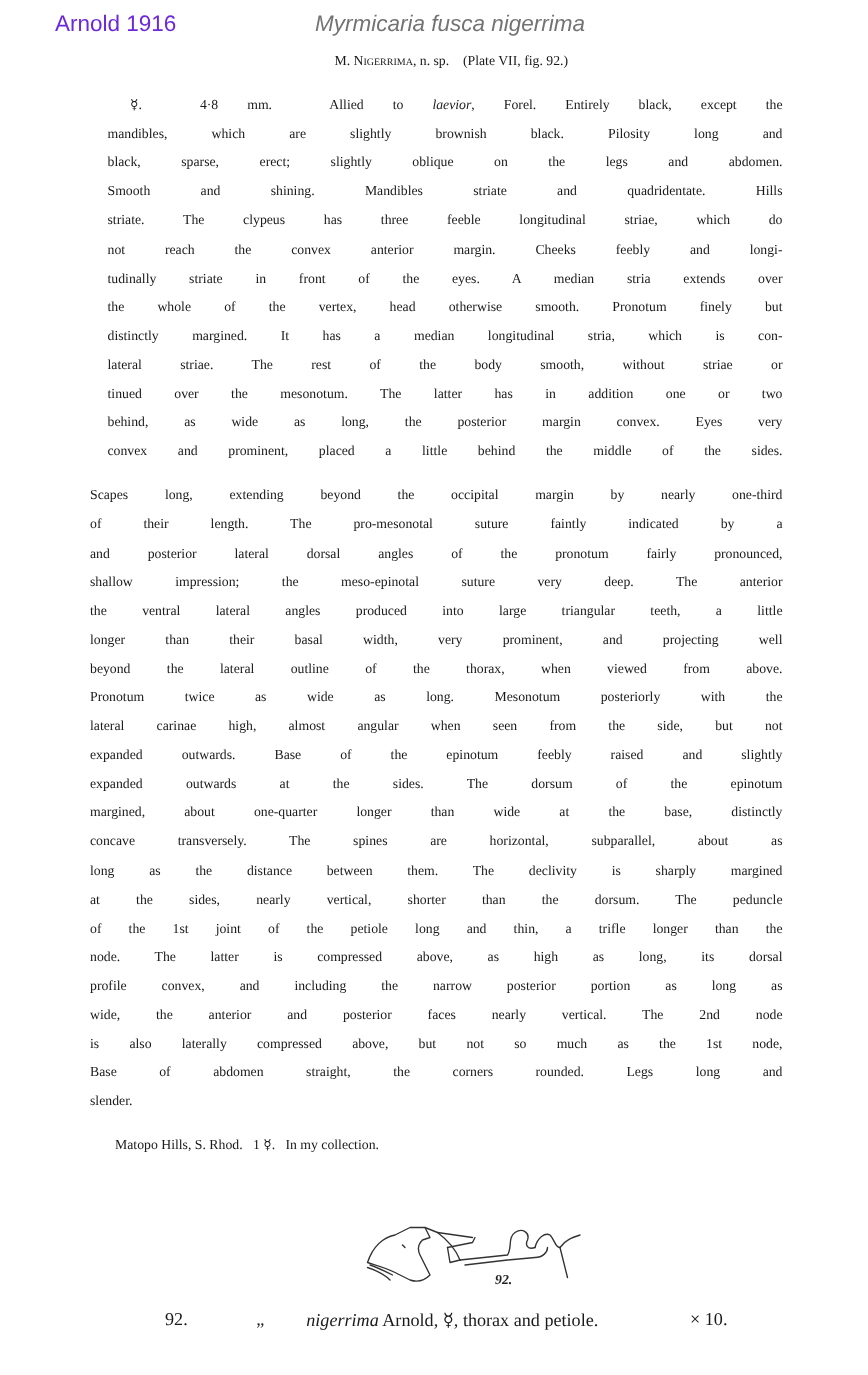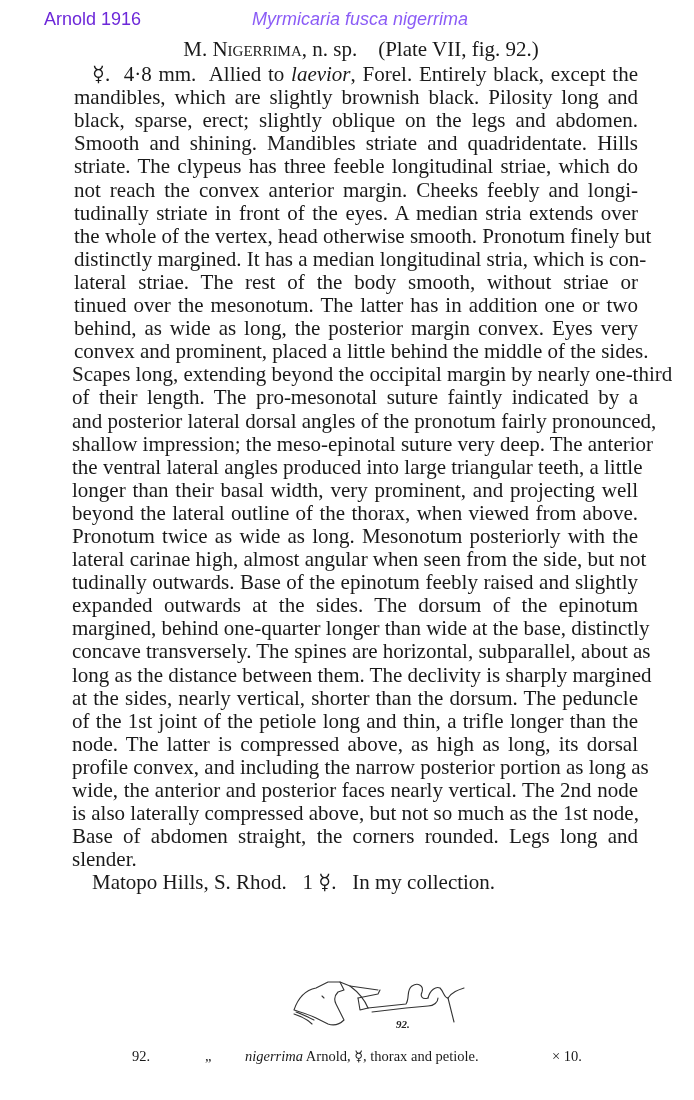--- a/index.html
+++ b/index.html
@@ -1,22 +1,22 @@
 <!DOCTYPE html>
 <html><head>
 <meta charset="utf-8">
 <style>
   html, body { margin: 0; padding: 0; background: #ffffff; }
   body { width: 694px; height: 1100px; position: relative; overflow: hidden; color: #1a1a1a; }
   .hdr-author { position: absolute; left: 44px; top: 9px; font-family: "Liberation Sans", sans-serif; font-size: 18px; color: #6d28d9; }
-  .hdr-species { position: absolute; left: 252px; top: 9px; font-family: "Liberation Sans", sans-serif; font-size: 18px; font-style: italic; color: #8b5cf6; }
-  .page { position: absolute; left: 74px; top: 38px; width: 564px; font-family: "Liberation Serif", serif; font-size: 21px; line-height: 23.1px; color: #1a1a1a; }
+  .hdr-species { position: absolute; left: 252px; top: 9px; font-family: "Liberation Sans", sans-serif; font-size: 18px; font-style: italic; color: #737373; }
+  .page { position: absolute; left: 74px; top: 38px; width: 564px; font-family: "Liberation Serif", serif; font-size: 11px; line-height: 23.1px; color: #1a1a1a; }
   .title { text-align: center; margin: 0 0 2px 0; padding-left: 10px; }
   .sc { font-variant: small-caps; }
-  .para { text-align: justify; margin: 0; }
+  .para { text-align: justify; margin: 12px; }
   .line { display: block; text-align: justify; text-align-last: justify; white-space: nowrap; }
   .line.last { text-align-last: left; }
   .locality { margin-top: 0; padding-left: 18px; }
   .figure { position: absolute; left: 288px; top: 968px; width: 180px; height: 70px; }
   .fig-num { position: absolute; left: 396px; top: 1018px; font-family: "Liberation Serif", serif; font-size: 11px; font-style: italic; font-weight: bold; color: #222; }
   .caption { position: absolute; top: 1048px; font-family: "Liberation Serif", serif; font-size: 14.5px; color: #1a1a1a; }
   .cap-num { left: 132px; }
   .cap-ditto { left: 205px; }
   .cap-text { left: 245px; }
   .cap-mag { left: 552px; }
@@ -52,23 +52,23 @@
   <div class="para" style="margin-left:-2px;">
     <span class="line">Scapes long, extending beyond the occipital margin by nearly one-third</span>
     <span class="line">of their length.  The pro-mesonotal suture faintly indicated by a</span>
     <span class="line">and posterior lateral dorsal angles of the pronotum fairly pronounced,</span>
     <span class="line">shallow impression;  the meso-epinotal suture very deep.  The anterior</span>
     <span class="line">the ventral lateral angles produced into large triangular teeth, a little</span>
     <span class="line">longer than their basal width, very prominent, and projecting well</span>
     <span class="line">beyond the lateral outline of the thorax, when viewed from above.</span>
     <span class="line">Pronotum twice as wide as long.  Mesonotum posteriorly with the</span>
     <span class="line">lateral carinae high, almost angular when seen from the side, but not</span>
-    <span class="line">tudinally outwards.  Base of the epinotum feebly raised and slightly</span>
+    <span class="line">expanded outwards.  Base of the epinotum feebly raised and slightly</span>
     <span class="line">expanded outwards at the sides.  The dorsum of the epinotum</span>
-    <span class="line">margined, behind one-quarter longer than wide at the base, distinctly</span>
+    <span class="line">margined, about one-quarter longer than wide at the base, distinctly</span>
     <span class="line">concave transversely.  The spines are horizontal, subparallel, about as</span>
     <span class="line">long as the distance between them.  The declivity is sharply margined</span>
     <span class="line">at the sides, nearly vertical, shorter than the dorsum.  The peduncle</span>
     <span class="line">of the 1st joint of the petiole long and thin, a trifle longer than the</span>
     <span class="line">node.  The latter is compressed above, as high as long, its dorsal</span>
     <span class="line">profile convex, and including the narrow posterior portion as long as</span>
     <span class="line">wide, the anterior and posterior faces nearly vertical.  The 2nd node</span>
     <span class="line">is also laterally compressed above, but not so much as the 1st node,</span>
     <span class="line">Base of abdomen straight, the corners rounded.  Legs long and</span>
     <span class="line last">slender.</span>

